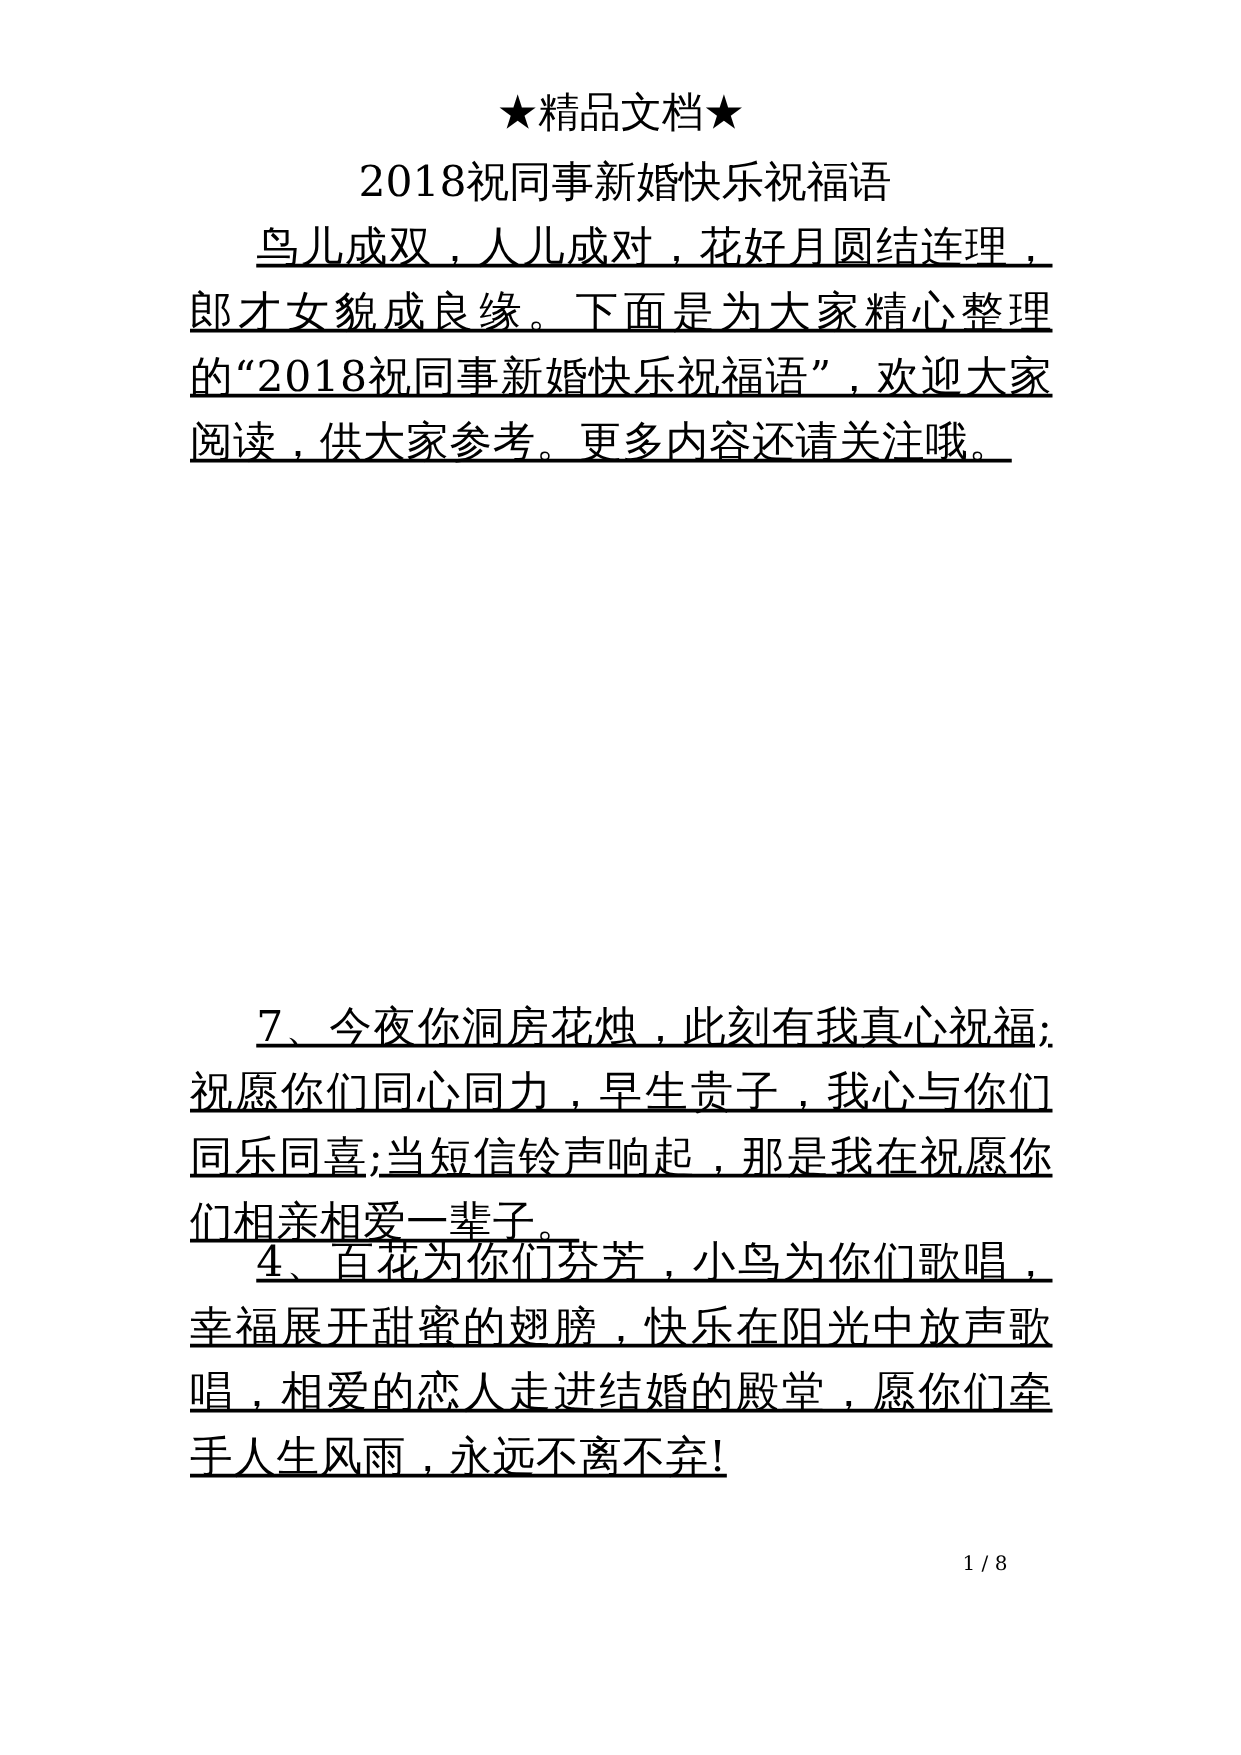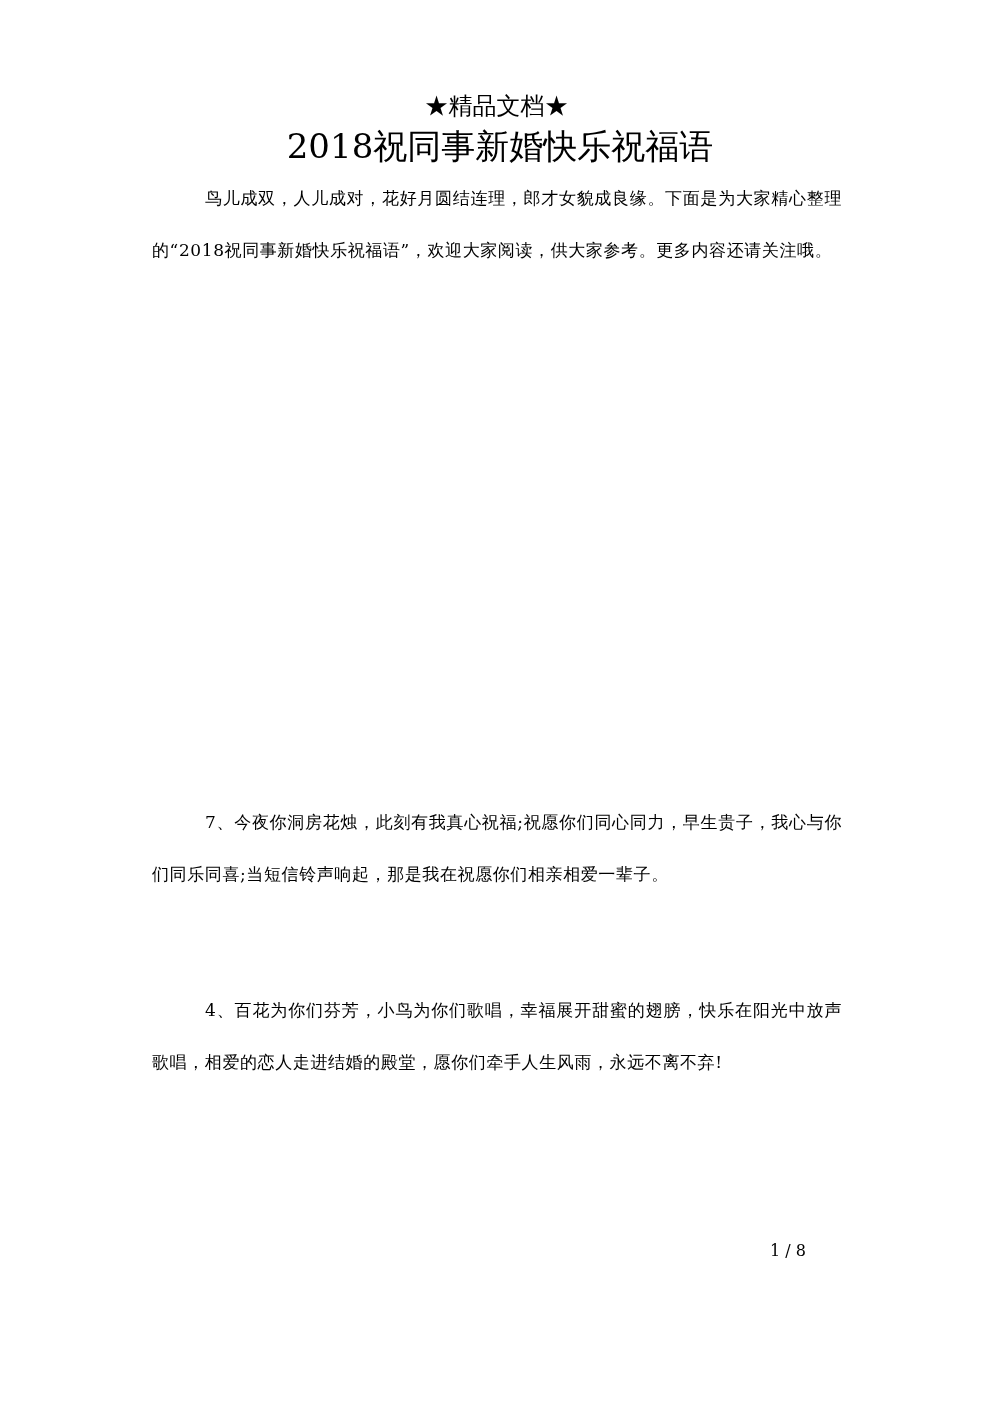--- a/index.html
+++ b/index.html
@@ -16,46 +16,47 @@
       color: #000000;
     }
     .page {
       position: absolute;
       left: 0; top: 0;
       width: 993px;
       height: 1404px;
     }
     .header-mark {
       position: absolute;
-      top: 90px;
+      top: 74px;
       left: 0;
       width: 993px;
       text-align: center;
-      font-size: 24px;
+      font-size: 33px;
       line-height: 32px;
       letter-spacing: 0px;
     }
     .doc-title {
       position: absolute;
       top: 124px;
       left: 0;
       width: 1000px;
       text-align: center;
       font-size: 34px;
       line-height: 44px;
     }
     .body-text {
       position: absolute;
       left: 152px;
       width: 690px;
-      font-size: 17px;
+      font-size: 34px;
       line-height: 52px;
       text-align: justify;
       text-indent: 53px;
       letter-spacing: 0.6px;
+      text-decoration: underline;
     }
     .p-intro { top: 172px; }
     .p-1 { top: 380px; }
     .p-2 { top: 588px; }
     .p-3 { top: 796px; }
     .p-4 { top: 984px; }
     .p-5 { top: 1108px; }
     .body-text p {
       margin: 0;
     }

